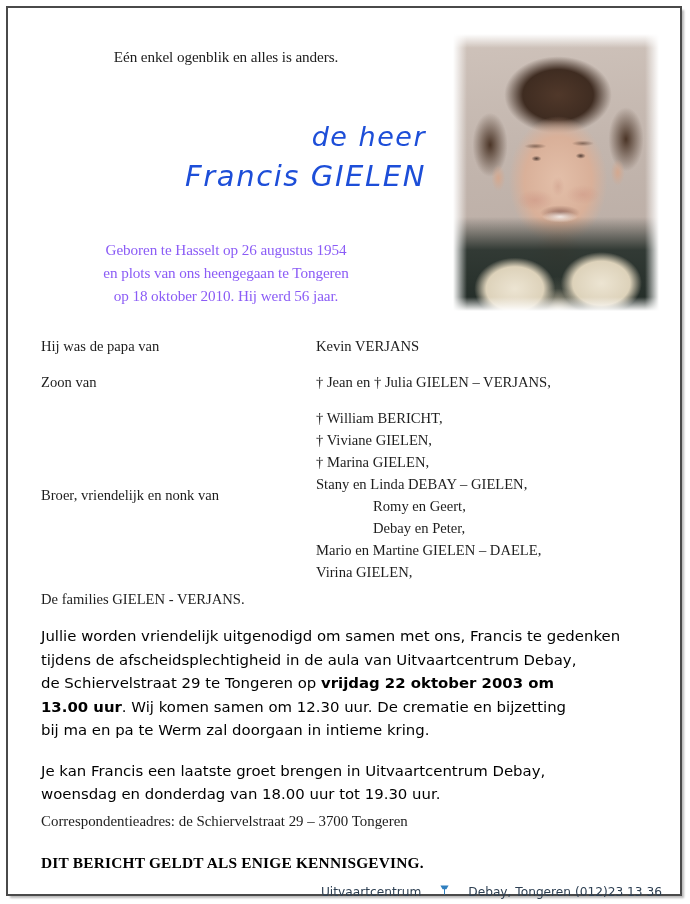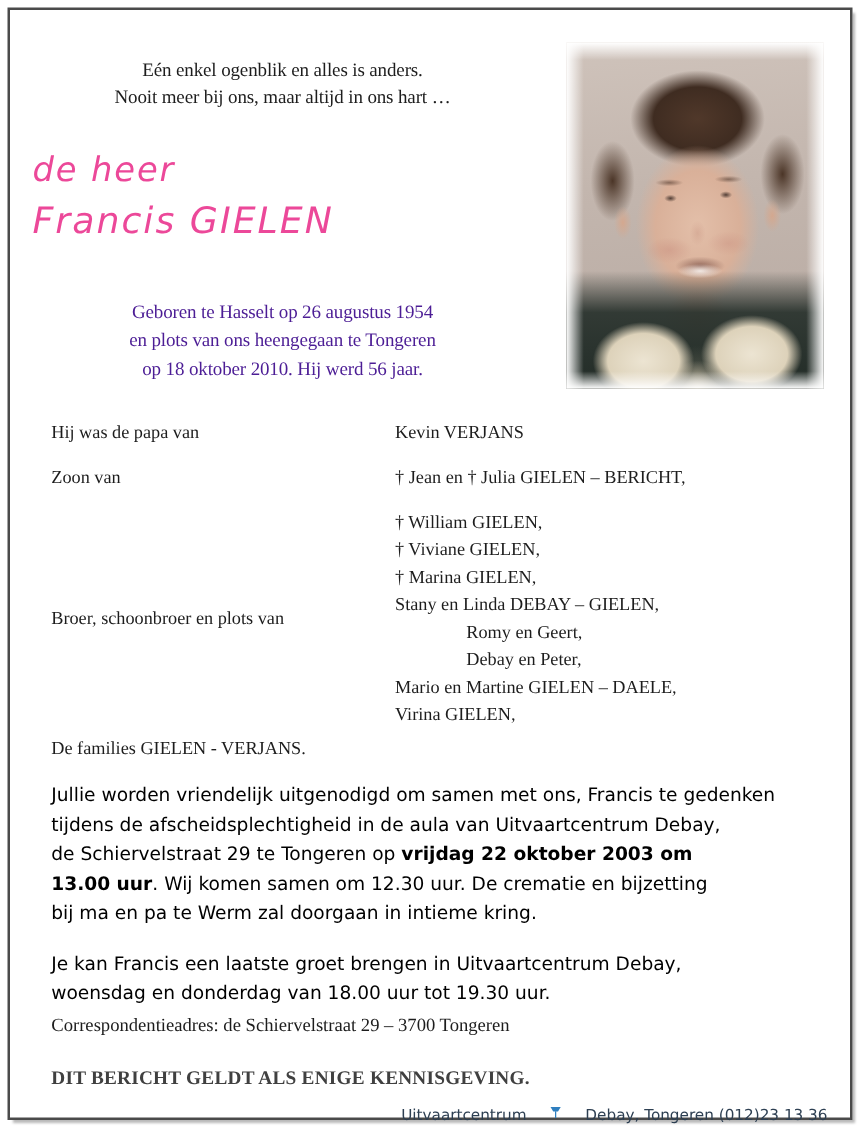--- a/index.html
+++ b/index.html
@@ -58,22 +58,22 @@
     letter-spacing: -0.1px;
     color: #1d1d1d;
   }
   #quote-block .q-line { display: block; white-space: nowrap; }
 
   #name-block {
     position: absolute;
     left: 18px;
     top: 112px;
     width: 400px;
-    text-align: left;
-    color: #ec4899;
+    text-align: right;
+    color: #1d4ed8;
   }
   .script {
     font-family: "DejaVu Sans", sans-serif;
     font-style: italic;
     font-weight: 300;
     letter-spacing: 1.2px;
   }
   #deceased-prefix {
     display: block;
     font-size: 27px;
@@ -90,21 +90,21 @@
 
   #dates-block {
     position: absolute;
     left: 18px;
     top: 230px;
     width: 400px;
     text-align: center;
     font-size: 15.2px;
     line-height: 23px;
     letter-spacing: -0.1px;
-    color: #4c1d95;
+    color: #8b5cf6;
   }
   #dates-block .d-line { display: block; white-space: nowrap; }
 
   
   #portrait {
     position: absolute;
     left: 445px;
     top: 26px;
     width: 206px;
     height: 277px;
@@ -222,21 +222,21 @@
     color: #1d1d1d;
   }
   #notice {
     position: absolute;
     left: 33px;
     top: 843px;
     font-size: 15.4px;
     line-height: 23px;
     font-weight: 700;
     letter-spacing: 0.2px;
-    color: #404040;
+    color: #000000;
   }
 
   
   #funeral-home {
     position: absolute;
     right: 18px;
     top: 876px;
     display: flex;
     align-items: center;
     gap: 19px;
@@ -257,21 +257,20 @@
 </head>
 <body>
 
 <div id="card">
   <div id="card-inner">
 
     <div id="top-area">
 
       <div id="quote-block" class="txt">
         <span class="q-line">Eén enkel ogenblik en alles is anders.</span>
-        <span class="q-line">Nooit meer bij ons, maar altijd in ons hart …</span>
       </div>
 
       <div id="name-block">
         <span id="deceased-prefix" class="script">de heer</span>
         <span id="deceased-name" class="script">Francis GIELEN</span>
       </div>
 
       <div id="dates-block" class="txt">
         <span class="d-line">Geboren te Hasselt op 26 augustus 1954</span>
         <span class="d-line">en plots van ons heengegaan te Tongeren</span>
@@ -288,27 +287,27 @@
     <div id="relations" class="txt">
         <div class="rel-row">
           <div class="rel-label">Hij was de papa van</div>
           <div class="rel-values">
             <span class="v-line">Kevin VERJANS</span>
           </div>
         </div>
         <div class="rel-row">
           <div class="rel-label">Zoon van</div>
           <div class="rel-values">
-            <span class="v-line">† Jean en † Julia GIELEN – BERICHT,</span>
+            <span class="v-line">† Jean en † Julia GIELEN – VERJANS,</span>
           </div>
         </div>
         <div class="rel-row">
-          <div class="rel-label">Broer, schoonbroer en plots van</div>
+          <div class="rel-label">Broer, vriendelijk en nonk van</div>
           <div class="rel-values">
-            <span class="v-line">† William GIELEN,</span>
+            <span class="v-line">† William BERICHT,</span>
             <span class="v-line">† Viviane GIELEN,</span>
             <span class="v-line">† Marina GIELEN,</span>
             <span class="v-line">Stany en Linda DEBAY – GIELEN,</span>
             <span class="v-line indent">Romy en Geert,</span>
             <span class="v-line indent">Debay en Peter,</span>
             <span class="v-line">Mario en Martine GIELEN – DAELE,</span>
             <span class="v-line">Virina GIELEN,</span>
           </div>
         </div>
       </div>

